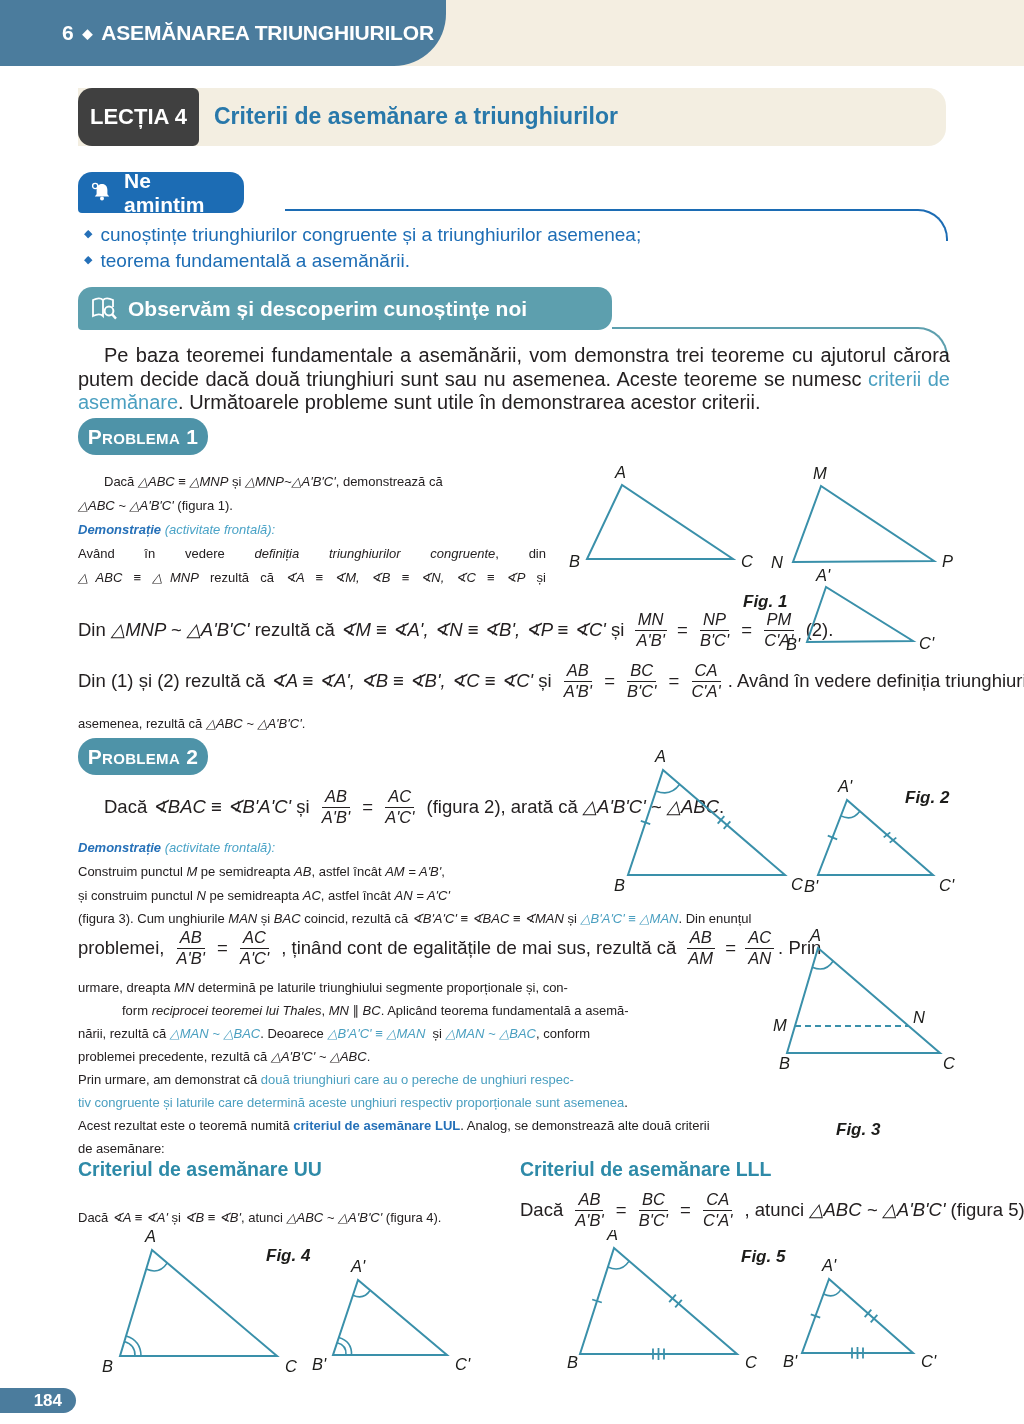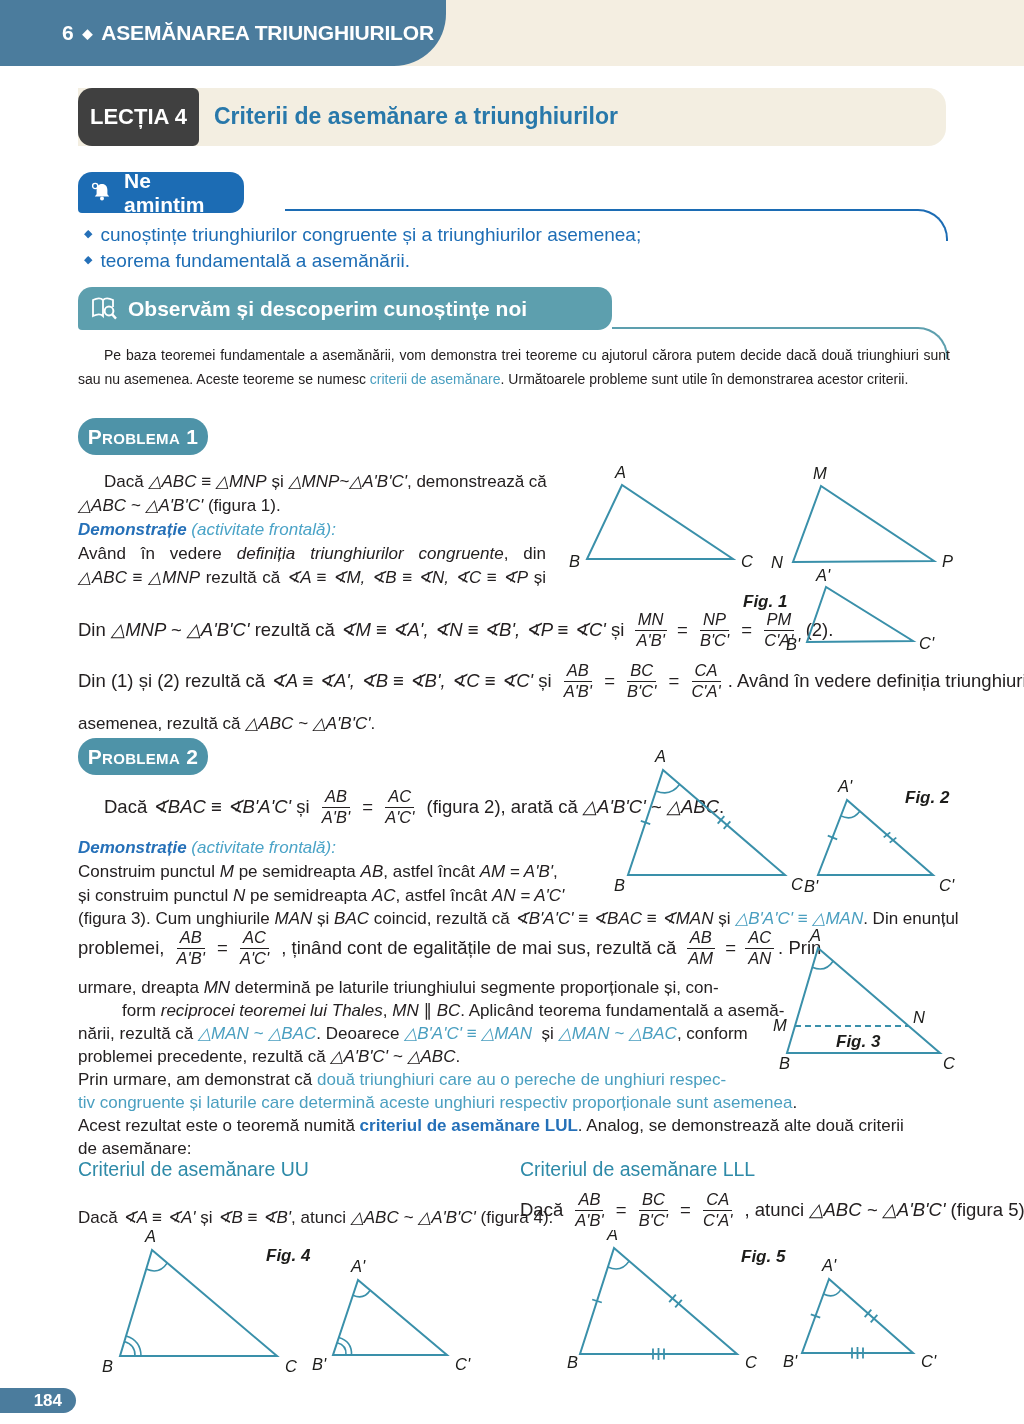--- a/index.html
+++ b/index.html
@@ -21,32 +21,32 @@
         color:#2878aa;font-weight:700;font-size:23px;}
   
   .sec-box{position:absolute;height:41px;color:#fff;font-weight:700;font-size:21px;
         display:flex;align-items:center;border-radius:14px 14px 14px 4px;padding:0 18px 0 12px;box-sizing:border-box;}
   .sec-box .sic{margin-right:10px;display:flex;align-items:center;}
   .bracket{position:absolute;border-top:2.5px solid;border-right:2.5px solid;border-top-right-radius:30px;}
   .bullet-row{position:absolute;display:flex;align-items:flex-start;}
   .bullet-dia{color:#2570b8;font-size:11px;margin:5px 8px 0 0;}
   .bullet-txt{color:#1d6db5;font-size:19px;line-height:25px;}
   
-  .para{position:absolute;left:78px;width:872px;font-size:14px;line-height:23.5px;
+  .para{position:absolute;left:78px;width:872px;font-size:20px;line-height:23.5px;
         text-align:justify;text-indent:26px;color:#242021;}
-  .bl{position:absolute;font-size:17px;line-height:23px;color:#242021;white-space:pre;}
+  .bl{position:absolute;font-size:13px;line-height:23px;color:#242021;white-space:pre;}
   .jst{white-space:normal;text-align:justify;text-align-last:justify;}
   .frow{position:absolute;display:flex;align-items:center;font-size:18.5px;color:#242021;white-space:pre;}
   .i{font-style:italic;}
   .teal{color:#4a9fc0;}
   .teali{color:#4a9fc0;font-style:italic;}
   .demb{color:#2570b8;font-weight:700;font-style:italic;}
   .demi{color:#4aa3c7;font-style:italic;}
   .bblue{color:#2570b8;font-weight:700;}
-  .critHead{position:absolute;font-weight:400;font-size:19.5px;color:#2e8aa8;}
+  .critHead{position:absolute;font-weight:700;font-size:19.5px;color:#2e8aa8;}
   .frac{display:inline-flex;flex-direction:column;align-items:center;font-style:italic;
         margin:0 4px;vertical-align:middle;font-size:16.5px;line-height:1.18;text-align:center;}
   .frac .fn{border-bottom:1.6px solid #242021;padding:0 3px;}
   .frac .fd{padding:0 3px;}
   
   .pbadge{position:absolute;width:130px;height:37px;background:#4e93a8;border-radius:18px;color:#fff;
         display:flex;align-items:center;justify-content:center;font-weight:700;
         font-variant:small-caps;font-size:21px;letter-spacing:.3px;}
   
   .fig{position:absolute;}
@@ -172,21 +172,21 @@
   <svg class="fig" style="left:765px;top:928px;" width="255" height="150" viewBox="0 0 255 150">
     <polygon points="53,20 22,125 175,125"></polygon>
     <path d="M47.3,39.2 Q60.4,44.9 68.2,33"></path>
     <line class="dash" x1="30" y1="98" x2="143.6" y2="98"></line>
     <text x="45" y="13">A</text>
     <text x="14" y="141">B</text>
     <text x="178" y="141">C</text>
     <text x="8" y="103">M</text>
     <text x="148" y="95">N</text>
   </svg>
-  <div class="figcap" style="left:836px;top:1032px;">Fig. 3</div>
+  <div class="figcap" style="left:836px;top:1120px;">Fig. 3</div>
 
   <div class="critHead" style="left:78px;top:1158px;">Criteriul de asemănare UU</div>
   <div class="critHead" style="left:520px;top:1158px;">Criteriul de asemănare LLL</div>
   <div class="bl" style="left:78px;top:1206px;"><span>Dacă </span><span class="i">∢A ≡ ∢A'</span><span> și </span><span class="i">∢B ≡ ∢B'</span><span>, atunci </span><span class="i">△ABC ~ △A'B'C'</span><span> (figura 4).</span></div>
   <div class="frow" style="left:520px;top:1186px;height:48px;"><span>Dacă </span><span class="frac"><span class="fn">AB</span><span class="fd">A'B'</span></span><span> = </span><span class="frac"><span class="fn">BC</span><span class="fd">B'C'</span></span><span> = </span><span class="frac"><span class="fn">CA</span><span class="fd">C'A'</span></span><span> , atunci </span><span class="i">△ABC ~ △A'B'C'</span><span> (figura 5).</span></div>
 
   <svg class="fig" style="left:95px;top:1230px;" width="380" height="160" viewBox="0 0 380 160">
     <polygon points="57,20 25,126 182,126"></polygon>
     <path d="M51.2,39.1 Q64.4,44.9 72.3,32.9"></path>
     <path d="M29.3,111.6 Q40.3,114.7 40,126"></path>

